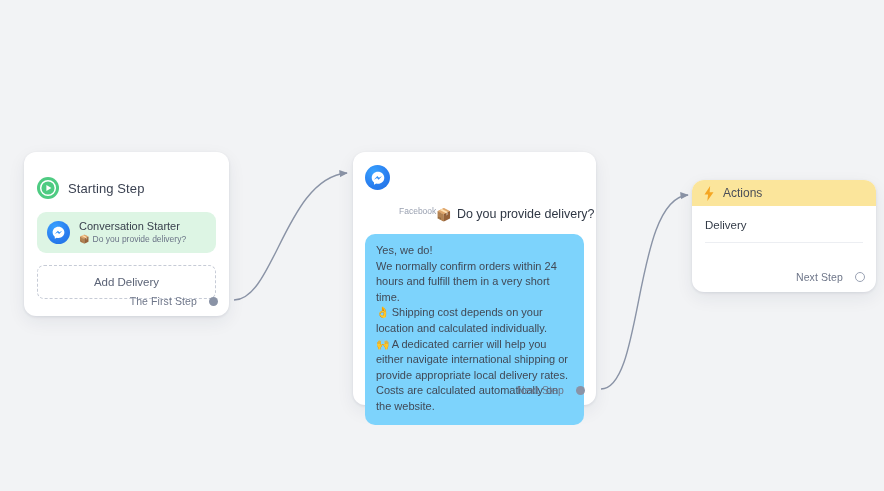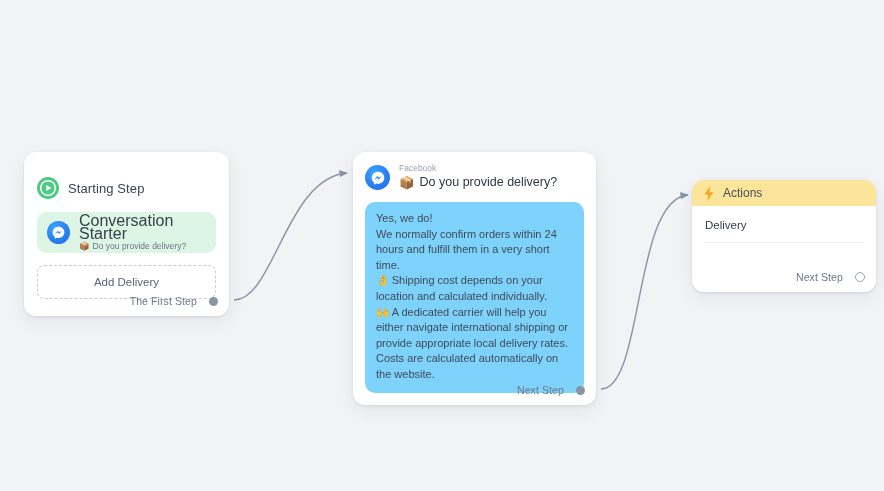--- a/index.html
+++ b/index.html
@@ -87,21 +87,21 @@
   .msgr {
     width: 23px; height: 23px;
     border-radius: 50%;
     background: radial-gradient(circle at 35% 28%, #38a3ff 0%, #2a7ff0 55%, #1f6fe0 100%);
     display:flex; align-items:center; justify-content:center;
     flex:none;
   }
   .msgr svg { display:block; }
   .starter-texts { display: flex; flex-direction: column; gap: 1px; min-width: 0; }
   .starter-title {
-    font-size: 16px;
+    font-size: 11px;
     color: #39404d;
     line-height: 13px;
   }
   .starter-sub {
     font-size: 8.5px;
     color: #6b7487;
     line-height: 11px;
     display: flex;
     align-items: center;
     gap: 3px;
@@ -155,21 +155,21 @@
     width: 243px;
     height: 253px;
     padding: 11px 12px 0 12px;
   }
   .msg-head {
     display: flex;
     gap: 9px;
     align-items: flex-start;
   }
   .msg-head .msgr { width: 25px; height: 25px; margin-top: 2px; }
-  .msg-head-texts { display:flex; flex-direction: column; }
+  .msg-head-texts { display:flex; flex-direction: row; margin-top: 43px; }
   .channel-name {
     font-size: 8.5px;
     color: #9aa1b1;
     line-height: 11px;
   }
   .msg-question {
     font-size: 12.5px;
     color: #2f3744;
     line-height: 17px;
     display: flex;

